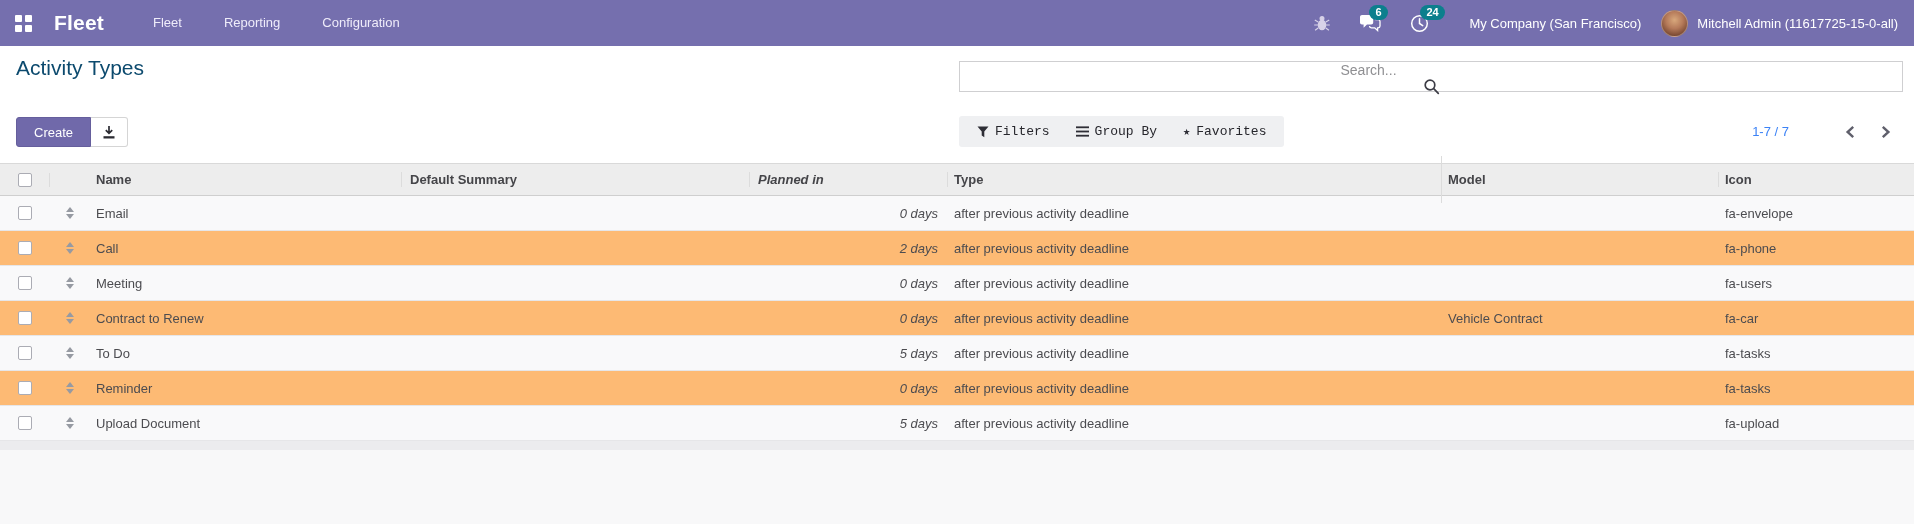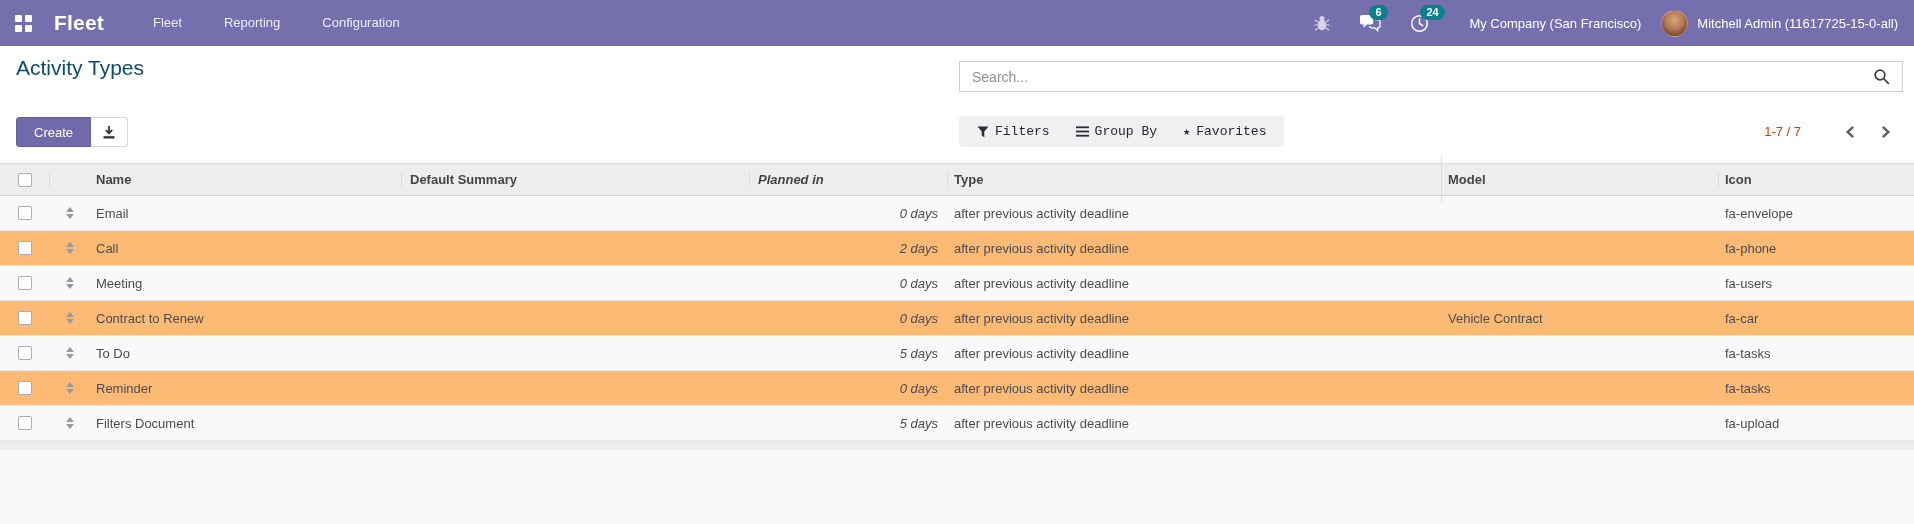--- a/index.html
+++ b/index.html
@@ -45,32 +45,32 @@
     border: 1px solid #655e9c; border-radius: 3px 0 0 3px;
     display: flex; align-items: center; cursor: pointer;
   }
   .btn-export {
     width: 37px; background: #fff; border: 1px solid #d5d5d5; border-left: none;
     border-radius: 0 3px 3px 0; display: flex; align-items: center; justify-content: center; cursor: pointer;
   }
 
   .search-box {
     position: absolute; left: 959px; right: 11px; top: 61px; height: 31px;
-    border: 1px solid #cfcfd1; background: #fff; display: flex; align-items: center; padding: 0 12px;
+    border: 1px solid #cfcfd1; background: #fff; display: flex; align-items: center; padding: 0 12px; flex-direction: column;
   }
   .search-input { flex: 1; border: none; outline: none; font-size: 14px; color: #333; font-family: inherit; background: transparent; }
   .search-input::placeholder { color: #8f8f92; }
   .search-glass { flex: none; display: flex; align-items: center; cursor: pointer; }
 
   .filter-row { position: absolute; left: 959px; right: 11px; top: 116px; height: 31px; display: flex; align-items: center; }
   .filter-group { background: #eff0f2; border-radius: 3px; height: 31px; display: flex; align-items: center; padding: 0 5px; }
   .fbtn { display: flex; align-items: center; gap: 6px; padding: 0 13px; font-size: 13px; color: #26262c; cursor: pointer; height: 100%; font-family: Liberation Mono, monospace; }
   .star-glyph { font-size: 12px; color: #2e2e36; line-height: 1; }
   .pager { margin-left: auto; display: flex; align-items: center; }
-  .pager-text { font-size: 13px; color: #c2410c; margin-right: 32px; text-align: center; }
+  .pager-text { font-size: 13px; color: #3b82f6; margin-right: 44px; text-align: center; }
   .pager-btn { padding: 0 12px; cursor: pointer; display: flex; align-items: center; }
 
   
   .table { position: absolute; top: 163px; left: 0; right: 0; font-size: 13px; }
   .thead {
     display: flex; height: 33px; background: #ededed;
     border-top: 1px solid #d9d9d9; border-bottom: 1px solid #cfcfcf;
     font-weight: 700; color: #454549; align-items: center;
   }
   .th { display: flex; align-items: center; border-right: 1px solid #dcdcdc; cursor: pointer; }
@@ -330,21 +330,21 @@
   <div class="tr">
     <div class="td col-check">
       <span class="cb"></span>
     </div>
     <div class="td col-handle">
       <span class="handle-icon">
             <i class="up"></i>
             <i class="down"></i>
           </span>
     </div>
-    <div class="td col-name">Filters Document</div>
+    <div class="td col-name">Upload Document</div>
     <div class="td col-summary"></div>
     <div class="td col-planned">5 days</div>
     <div class="td col-type">after previous activity deadline</div>
     <div class="td col-model"></div>
     <div class="td col-icon">fa-upload</div>
   </div>
 </div>
 </div>
 
 <div class="bottom-strip"></div>

